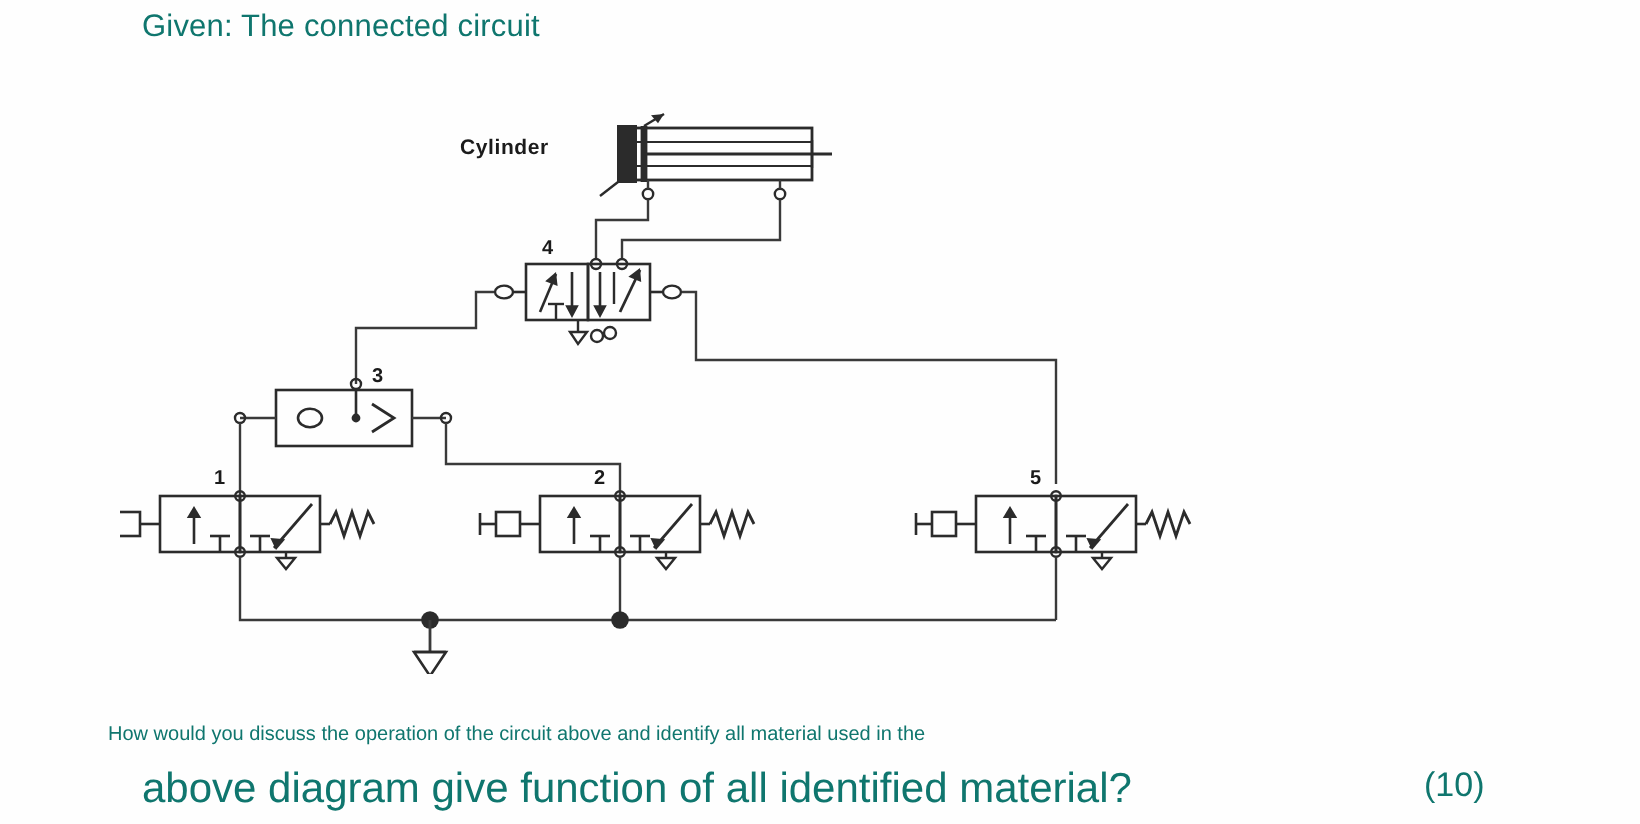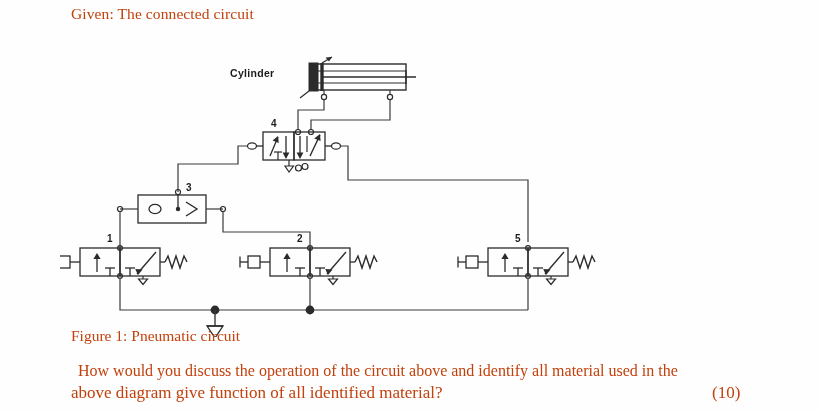--- a/index.html
+++ b/index.html
@@ -15,45 +15,45 @@
     color: #1a1a1a;
     overflow: hidden;
   }
   .page {
     position: absolute;
     inset: 0;
     background: #fefefe;
   }
   .txt {
     position: absolute;
-    font-family: Liberation Serif, serif;
-    color: #c2410c;
+    font-family: Liberation Sans, sans-serif;
+    color: #0f766e;
     white-space: pre;
   }
   #given-text {
     left: 71px;
     top: 5px;
     font-size: 15.5px;
     letter-spacing: 0.1px;
   }
   #figure-caption {
     left: 71px;
     top: 327px;
     font-size: 15.5px;
   }
   #question-line-1 {
-    left: 78px;
+    left: 54px;
     top: 362px;
-    font-size: 16px;
+    font-size: 10px;
     text-align: center;
   }
   #question-line-2 {
     left: 71px;
     top: 383px;
-    font-size: 17px;
+    font-size: 21px;
   }
   #question-marks {
     left: 712px;
     top: 383px;
     font-size: 17px;
   }
   #circuit-figure {
     position: absolute;
     left: 60px;
     top: 52px;
@@ -243,21 +243,20 @@
       <g>
         <circle cx="155" cy="258" r="4.4" fill="#2b2b2b"></circle>
         <circle cx="250" cy="258" r="4.4" fill="#2b2b2b"></circle>
         <line x1="155" y1="258" x2="155" y2="274" stroke="#3a3a3a" stroke-width="1.4"></line>
         <path d="M147 274 L163 274 L155 286 Z" fill="none" stroke="#2b2b2b" stroke-width="1.3"></path>
         <line x1="147" y1="274" x2="163" y2="274" stroke="#2b2b2b" stroke-width="1.3"></line>
       </g>
     </svg>
   </div>
 
-  <div class="txt" id="figure-caption">Figure 1: Pneumatic circuit</div>
 
   <div class="txt" id="question-line-1">How would you discuss the operation of the circuit above and identify all material used in the</div>
 
   <div class="txt" id="question-line-2">above diagram give function of all identified material?</div>
 
   <div class="txt" id="question-marks">(10)</div>
 
 </div>
 
 </body></html>

